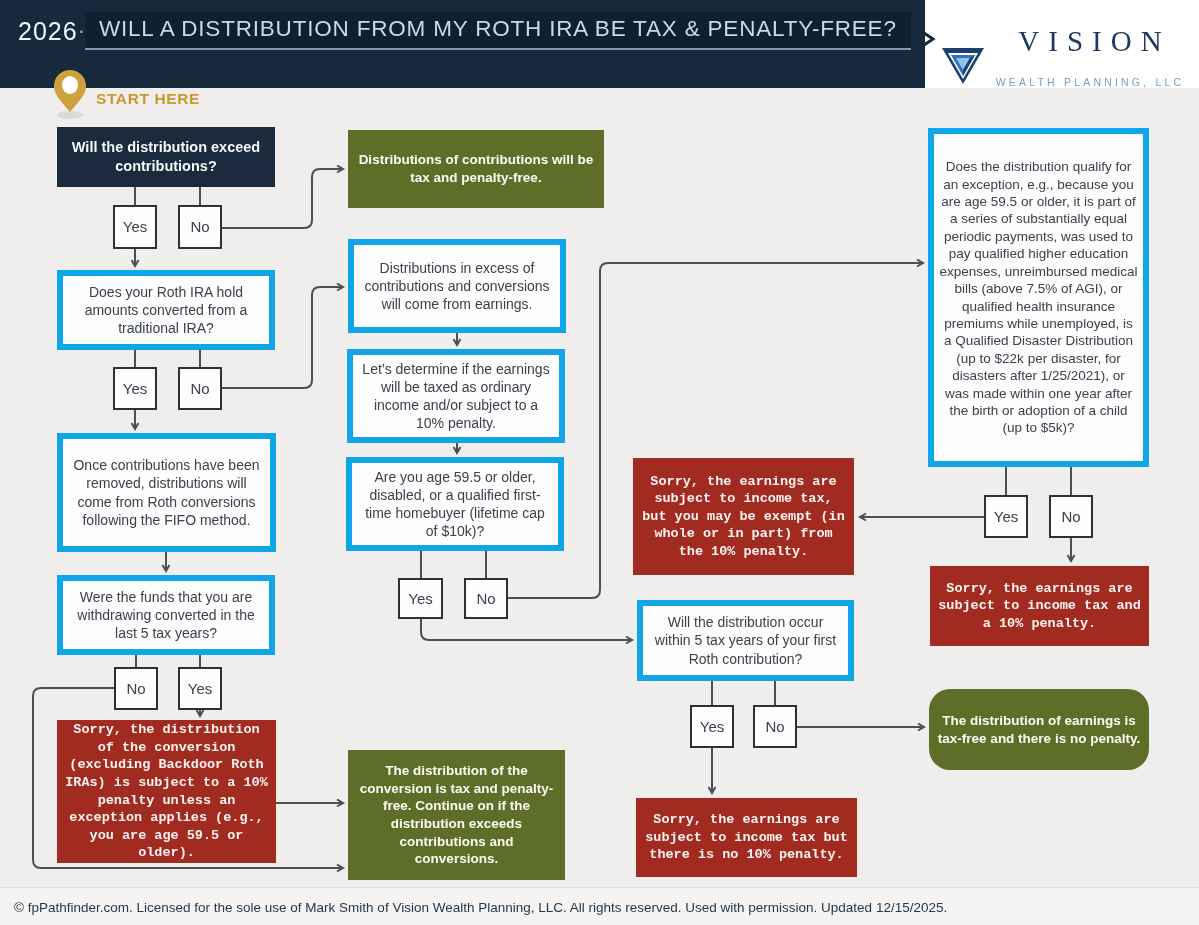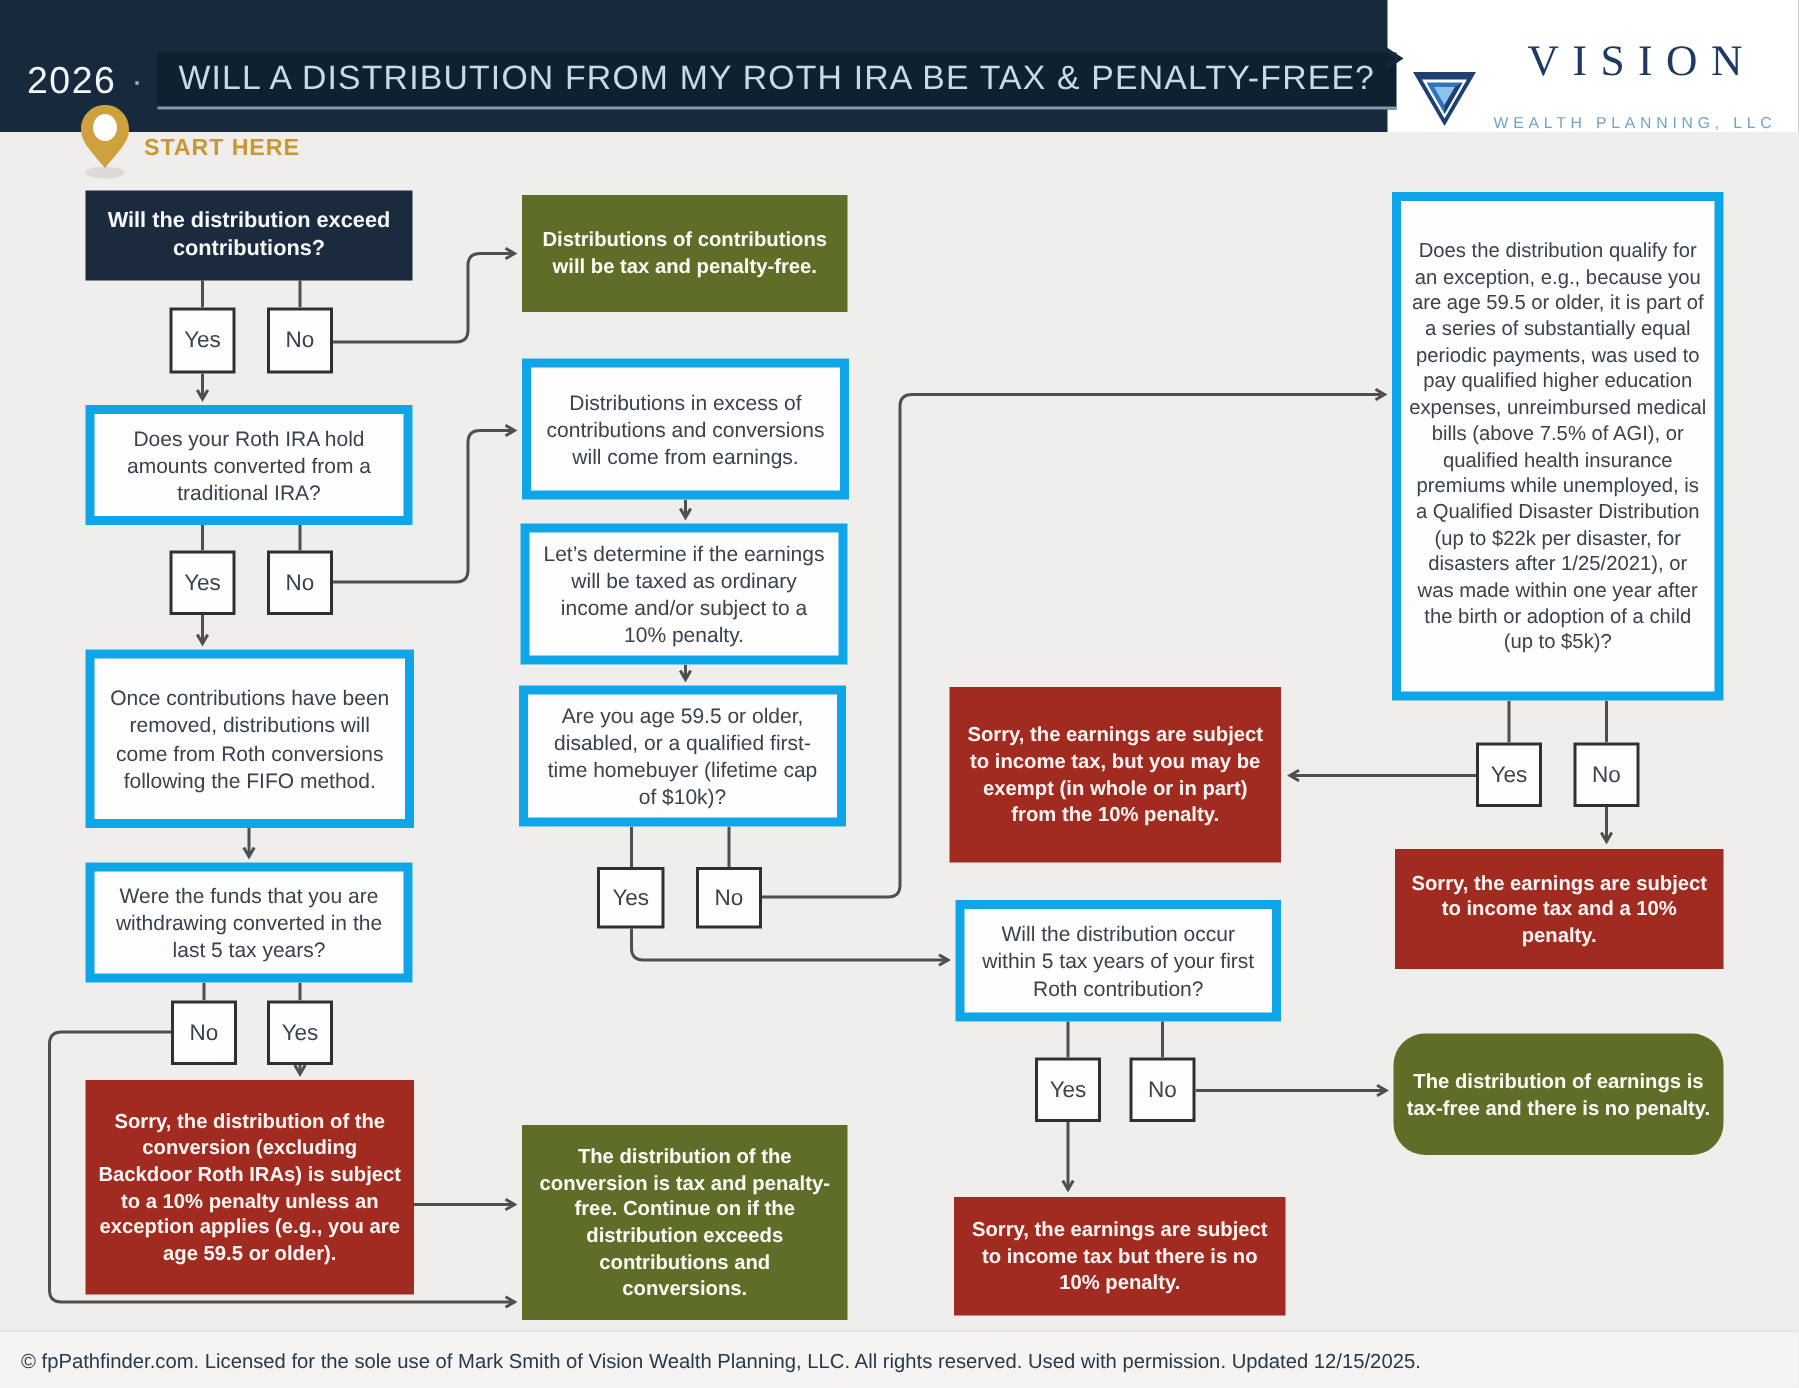--- a/index.html
+++ b/index.html
@@ -7,22 +7,22 @@
     width:1199px; height:925px; position:relative; overflow:hidden;
     background:#efeeec;
     font-family:"Liberation Sans", sans-serif;
   }
   
   .header {
     position:absolute; left:0; top:0; width:1199px; height:88px;
     background:#162a3c; z-index:1;
   }
   .header-row {
-    position:absolute; left:18px; top:35px; height:38px;
-    display:flex; align-items:center; gap:10px; z-index:3;
+    position:absolute; left:18px; top:12px; height:38px;
+    display:flex; align-items:center; z-index:3;
   }
   .title-year { color:#f2f6fa; font-size:25px; letter-spacing:1px; }
   .title-sep  { color:#9fb3c4; font-size:22px; }
   .title-band {
     background:#0f2030; color:#c9d9e6; font-size:22.5px; letter-spacing:0.8px;
     padding:4px 14px 6px 14px; border-bottom:2px solid #7f99ad; white-space:nowrap;
   }
   .title-arrow { position:absolute; left:921px; top:31px; z-index:4; }
   .logo-box {
     position:absolute; left:925px; top:0; width:274px; height:88px;
@@ -45,21 +45,21 @@
   }
   
   .node {
     position:absolute; box-sizing:border-box; z-index:2;
     display:flex; align-items:center; justify-content:center; text-align:center;
     font-size:14px; line-height:1.3; padding:6px 8px;
   }
   .white { background:#fdfdfd; border:6px solid #0ea5e9; color:#39424d; }
   .dark  { background:#1b2b3d; color:#f5f7f9; font-weight:bold; font-size:14.5px; }
   .green { background:#5e6d28; color:#fcfcf4; font-weight:bold; font-size:13.5px; }
-  .red   { background:#a22b21; color:#fbf4f2; font-weight:bold; font-size:13.5px; }
+  .red   { background:#a22b21; color:#fbf4f2; font-weight:bold; font-size:13.5px;font-family:Liberation Mono, monospace; }
   .yn    { background:#fdfdfd; border:2px solid #2f3033; color:#39424d; font-size:15px; }
   .small { font-size:13.5px; line-height:1.29; padding:6px 5px; }
   
   .wires { position:absolute; left:0; top:0; z-index:1; }
   .wires path { stroke:#4e4f51; stroke-width:2; fill:none; }
   
   .footer {
     position:absolute; left:0; top:887px; width:1199px; height:38px;
     background:#f5f4f2; border-top:1px solid #e3e1de;
     display:flex; align-items:center; z-index:2;
@@ -136,21 +136,21 @@
     <path d="M1071,538 L1071,561" marker-end="url(#arr)"></path>
     <path d="M712,748 L712,793" marker-end="url(#arr)"></path>
     <path d="M797,727 L924,727" marker-end="url(#arr)"></path>
   </g>
 </svg>
 
 <div class="node dark" style="left:57px;  top:127px; width:218px; height:60px;">Will the distribution exceed contributions?</div>
 <div class="node yn" style="left:113px; top:205px; width:44px;  height:44px;">Yes</div>
 <div class="node yn" style="left:178px; top:205px; width:44px;  height:44px;">No</div>
 
-<div class="node green" style="left:348px; top:130px; width:217px; height:78px;">Distributions of contributions will be tax and penalty-free.</div>
+<div class="node green" style="left:348px; top:130px; width:256px; height:78px;">Distributions of contributions will be tax and penalty-free.</div>
 
 <div class="node white" style="left:57px;  top:270px; width:218px; height:80px;">Does your Roth IRA hold amounts converted from a traditional IRA?</div>
 <div class="node yn" style="left:113px; top:367px; width:44px;  height:43px;">Yes</div>
 <div class="node yn" style="left:178px; top:367px; width:44px;  height:43px;">No</div>
 
 <div class="node white" style="left:348px; top:239px; width:218px; height:94px;">Distributions in excess of contributions and conversions will come from earnings.</div>
 <div class="node white" style="left:347px; top:349px; width:218px; height:94px;">Let’s determine if the earnings will be taxed as ordinary income and/or subject to a 10% penalty.</div>
 <div class="node white" style="left:346px; top:457px; width:218px; height:94px;">Are you age 59.5 or older, disabled, or a qualified first-time homebuyer (lifetime cap of $10k)?</div>
 <div class="node yn" style="left:398px; top:578px; width:45px;  height:41px;">Yes</div>
 <div class="node yn" style="left:464px; top:578px; width:44px;  height:41px;">No</div>

